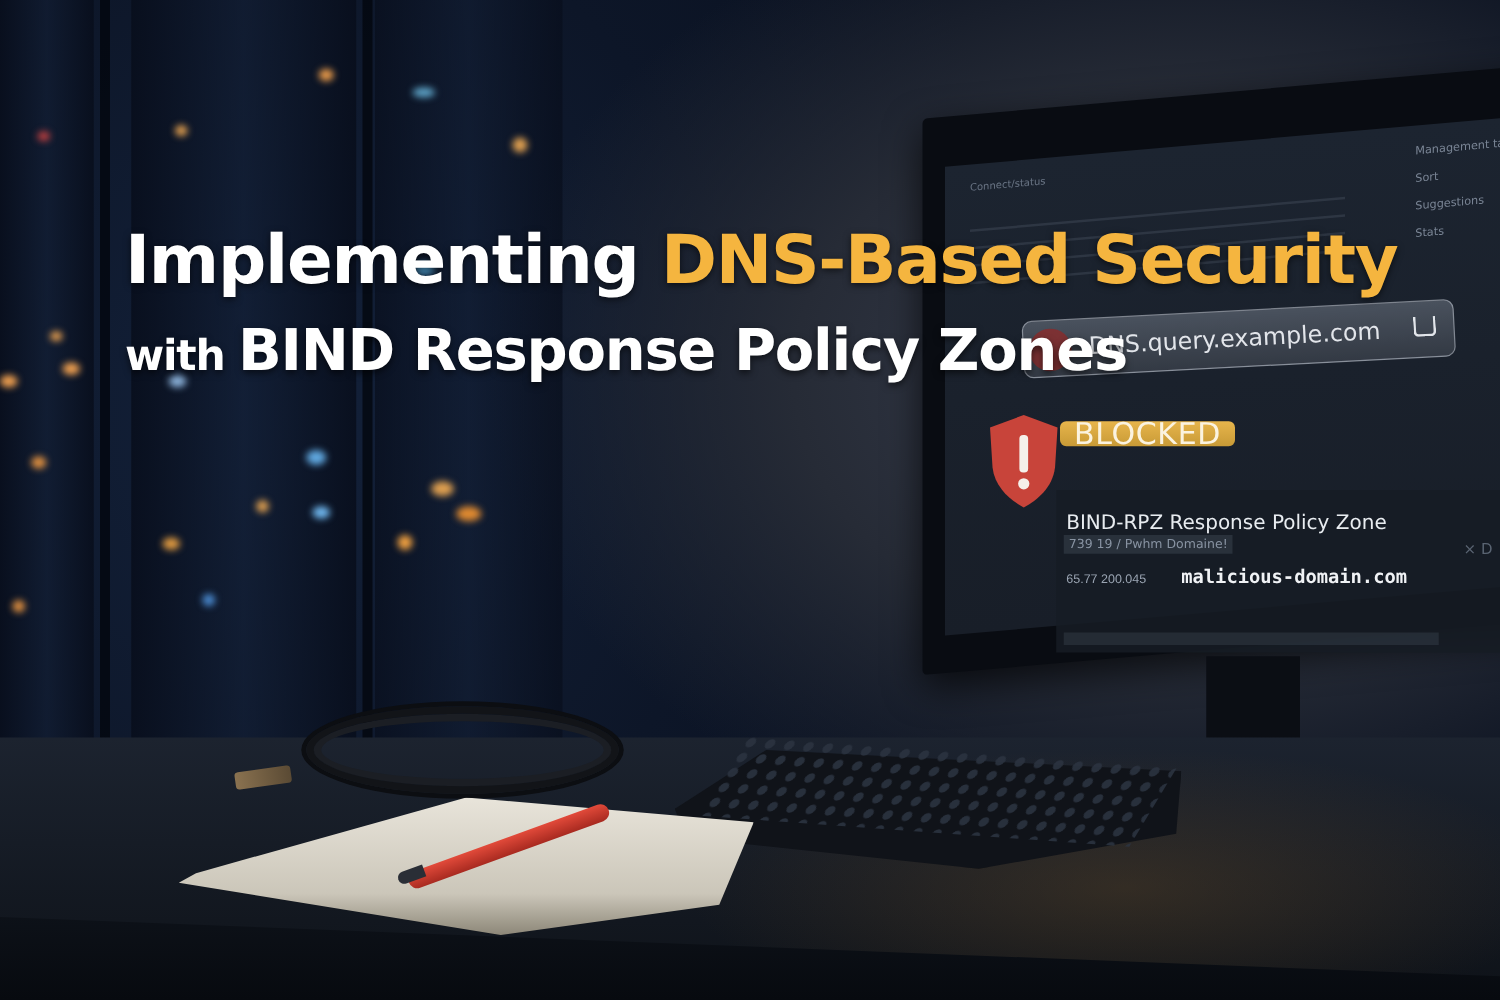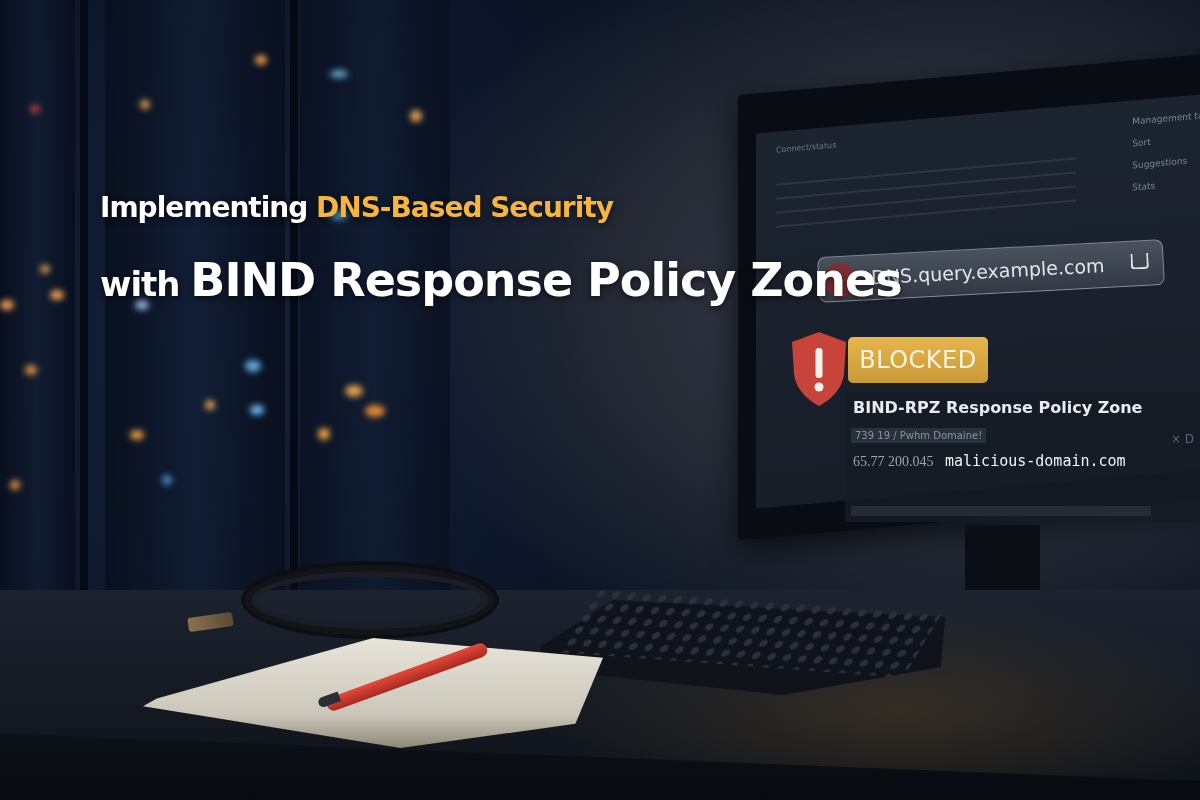--- a/index.html
+++ b/index.html
@@ -15,21 +15,21 @@
   .rack.r1 { left: 0; width: 75px; }
   .rack.r2 { left: 105px; width: 180px; }
   .rack.r3 { left: 300px; width: 150px; opacity: 0.8; }
   .light { position: absolute; border-radius: 50%; filter: blur(3px); }
   .vline { position: absolute; top: 0; height: 620px; width: 8px; background: rgba(3,6,14,0.8); }
 
   
   .title { position: absolute; left: 100px; top: 178px; color: #ffffff;
     font-family: "DejaVu Sans", sans-serif; font-weight: bold; letter-spacing: -1px;
     text-shadow: 0 2px 6px rgba(0,0,0,0.6); z-index: 5; }
-  .title .line1 { font-size: 28px; line-height: 60px; display: block; }
+  .title .line1 { font-size: 54px; line-height: 60px; display: block; }
   .title .line2 { display: block; margin-top: 12px; line-height: 60px; }
   .title .accent { color: #f5b53f; }
   .title .small { font-size: 34px; }
   .title .big { font-size: 46px; }
 
   
   .monitor { position: absolute; left: 738px; top: 95px; width: 500px; height: 445px;
     background: #090c12; transform: skewY(-5deg); transform-origin: left top; border-radius: 4px;
     box-shadow: 0 10px 30px rgba(0,0,0,0.7); }
   .screen { position: absolute; left: 18px; top: 40px; right: 0; bottom: 30px;
@@ -45,32 +45,32 @@
   
   .querybar { position: absolute; left: 818px; top: 248px; width: 346px; height: 46px;
     background: linear-gradient(180deg, rgba(90,98,110,0.75), rgba(60,66,76,0.75));
     border: 1px solid rgba(200,205,215,0.5); border-radius: 8px; transform: rotate(-3deg);
     display: flex; align-items: center; padding-left: 52px; z-index: 4; }
   .querybar .stop { position: absolute; left: 4px; top: 6px; width: 34px; height: 34px; border-radius: 50%; background: #8a2a2a; opacity: 0.8; }
   .querybar .qtext { font-family: "DejaVu Sans", sans-serif; font-size: 19px; color: #e2e5ea; }
   .querybar .copy { position: absolute; right: 14px; top: 12px; width: 18px; height: 16px; border: 2px solid #e2e5ea; border-top: none; border-radius: 0 0 4px 4px; }
 
   .shield { position: absolute; left: 790px; top: 330px; width: 58px; height: 78px; z-index: 4; }
-  .blocked { position: absolute; left: 848px; top: 337px; width: 140px; height: 46px;
+  .blocked { position: absolute; left: 848px; top: 337px; width: 140px; height: 20px;
     background: linear-gradient(180deg, #e7b54c, #c89a36); border-radius: 5px;
     font-family: "DejaVu Sans", sans-serif; font-size: 24px; color: #fbf3e0;
     display: flex; align-items: center; justify-content: center; z-index: 4; letter-spacing: 0.5px; }
 
   .rpz-panel { position: absolute; left: 845px; top: 392px; width: 355px; height: 130px;
     background: rgba(22,28,36,0.85); z-index: 4; }
-  .rpz-title { position: absolute; left: 8px; top: 6px; font-family: "DejaVu Sans", sans-serif; font-weight: bold; font-size: 16px; color: #e8ecf0; }
+  .rpz-title { position: absolute; left: 8px; top: 16px; font-family: "DejaVu Sans", sans-serif; font-weight: normal; font-size: 16px; color: #e8ecf0; }
   .rpz-head { position: absolute; left: 6px; top: 36px; font-family: "DejaVu Sans", sans-serif; font-size: 10px; color: #8893a2; background: rgba(60,70,82,0.5); padding: 2px 4px; }
   .rpz-row { position: absolute; left: 8px; display: flex; align-items: baseline; }
-  .rpz-row .ip { width: 92px; font-family: Liberation Serif, serif; font-size: 14px; color: #9aa4b2; }
-  .rpz-row .dom { font-family: "DejaVu Sans Mono", monospace; font-size: 15px; color: #f0f2f5; }
+  .rpz-row .ip { width: 92px; font-family: Liberation Sans, sans-serif; font-size: 10px; color: #9aa4b2; }
+  .rpz-row .dom { font-family: "DejaVu Sans Mono", monospace; font-size: 15px; color: #f0f2f5; font-weight: bold; }
   .rpz-close { position: absolute; right: 6px; top: 40px; color: #5a6472; font-family: "DejaVu Sans", sans-serif; font-size: 12px; }
   .rpz-foot { position: absolute; left: 6px; bottom: 6px; width: 300px; height: 10px; background: rgba(60,70,82,0.4); }
 
   
   .desk { position: absolute; left: 0; top: 590px; width: 1200px; height: 210px;
     background:
       radial-gradient(ellipse 500px 160px at 900px 120px, rgba(110,80,40,0.35), rgba(0,0,0,0) 70%),
       linear-gradient(180deg, #1c232f 0%, #161c26 40%, #0e1218 100%); }
   .desk-edge { position: absolute; left: 0; top: 705px; width: 1200px; height: 95px; background: linear-gradient(180deg, #0f141c, #070a0f); clip-path: polygon(0 30%, 100% 80%, 100% 100%, 0 100%); }
 

